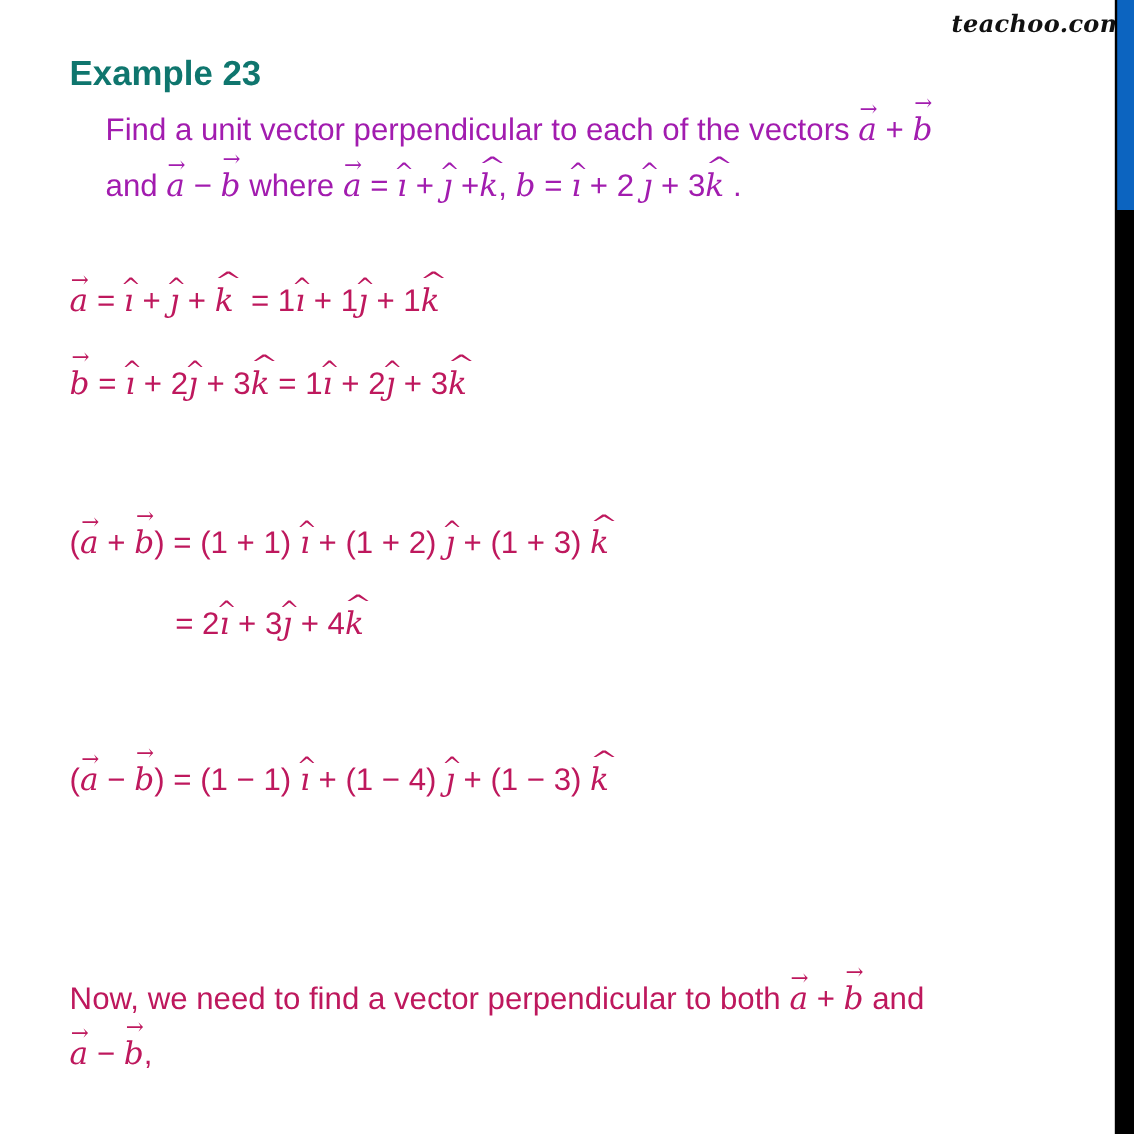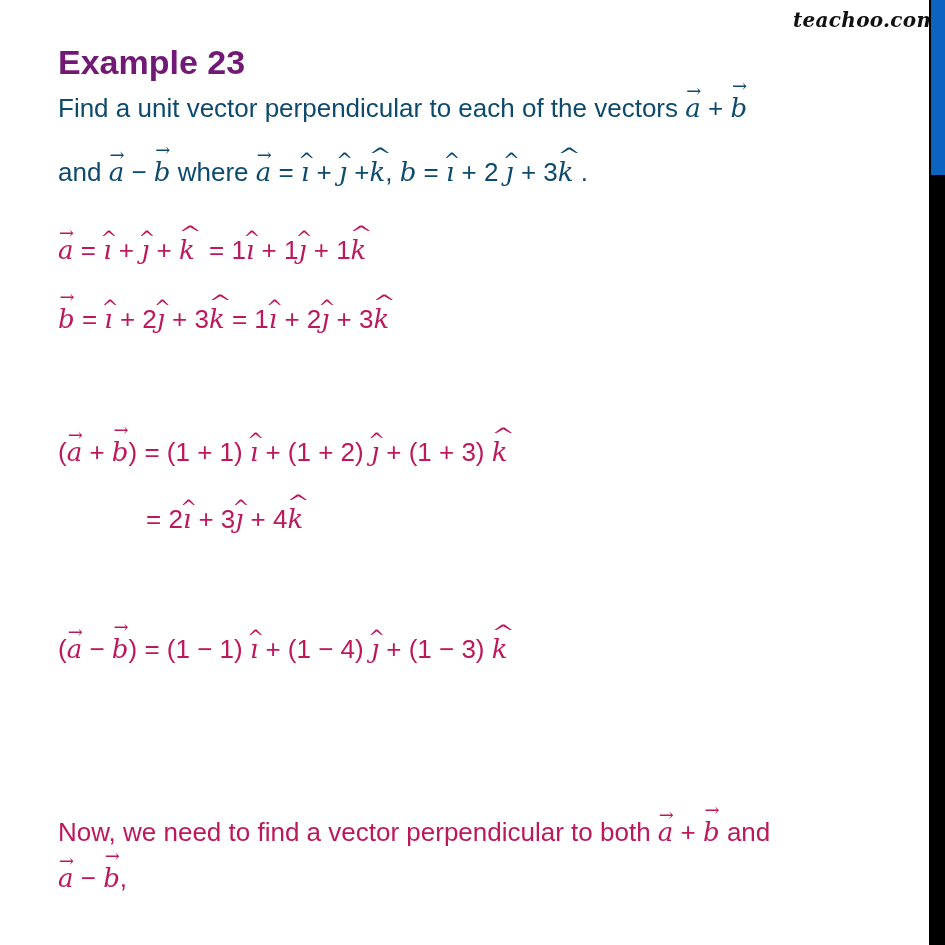--- a/index.html
+++ b/index.html
@@ -48,24 +48,24 @@
     }
     .line {
       position: absolute;
       left: 58px;
       white-space: nowrap;
       font-size: 26px;
       line-height: 32px;
     }
     .title {
       font-weight: bold;
-      color: #701a75;
-      font-size: 34px;
-    }
-    .q { color: #0c4a6e; }
+      color: #0f766e;
+      font-size: 29px;
+    }
+    .q { color: #a21caf; margin-left: 30px; }
     .blue { color: #be185d; }
     .m {
       font-family: "DejaVu Serif", "Liberation Serif", serif;
       font-style: italic;
     }
     .vec {
       position: relative;
       display: inline-block;
       font-family: "DejaVu Serif", "Liberation Serif", serif;
       font-style: italic;
@@ -106,21 +106,21 @@
 
   <div class="line title" style="top:46px;">Example 23</div>
 
   <div class="line q" style="top:92px;">
     <span>Find a unit vector perpendicular to each of the vectors</span>
     <span class="vec">a</span>
     <span>+</span>
     <span class="vec tall">b</span>
   </div>
 
-  <div class="line q" style="top:156px;text-align:right;">
+  <div class="line q" style="top:138px;text-align:right;">
     <span>and</span>
     <span class="vec">a</span>
     <span>−</span>
     <span class="vec tall">b</span>
     <span>where</span>
     <span class="vec">a</span>
     <span>=</span>
     <span class="hat">ı</span>
     <span>+</span>
     <span class="hat">ȷ</span>

